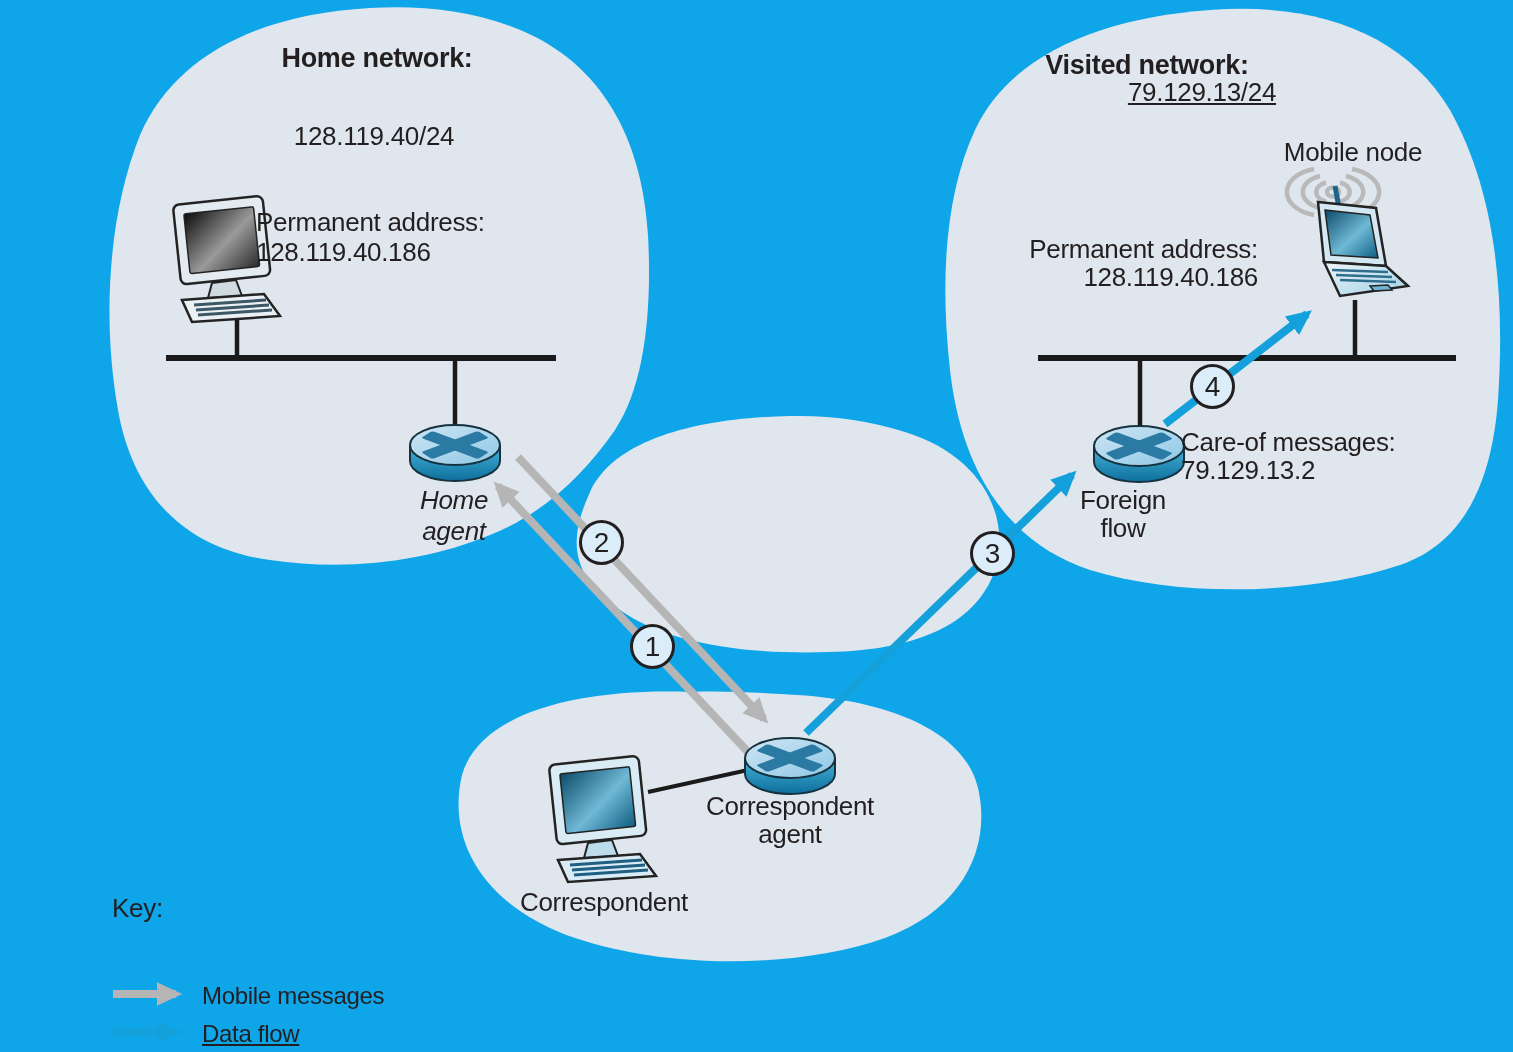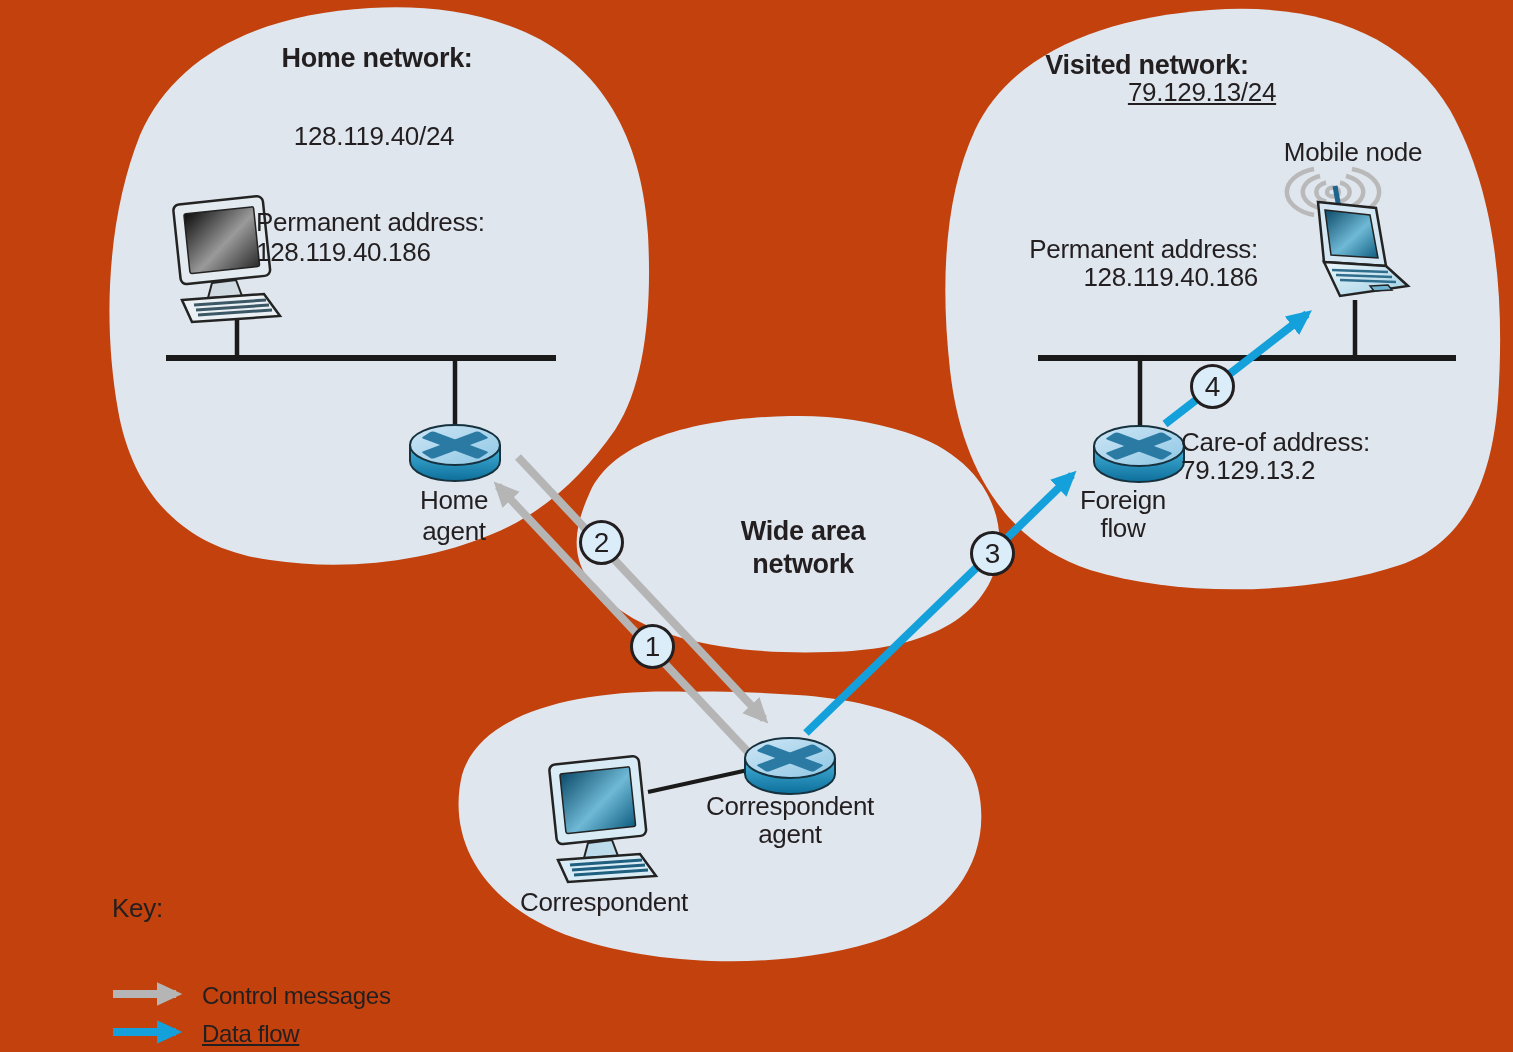--- a/index.html
+++ b/index.html
@@ -1,17 +1,17 @@
 <!DOCTYPE html>
 <html><head>
 <meta charset="utf-8">
 <style>
   html,body { margin:0; padding:0; background:#ffffff; }
   #stage {
-    position:relative; width:1513px; height:1052px; background:#c2410c;
+    position:relative; width:1513px; height:1052px; background:#0ea5e9;
     font-family:"Liberation Sans", sans-serif; color:#231f20; overflow:hidden;
   }
   #diagram-svg { position:absolute; left:0; top:0; z-index:1; }
   .lbl {
     position:absolute; z-index:2; font-size:26px; line-height:30px;
     color:#231f20; white-space:pre-line; letter-spacing:-0.3px;
   }
   .bold  { font-weight:bold; font-size:27px; }
   .center{ transform:translateX(-50%); text-align:center; }
   .right-align { text-align:right; }
@@ -158,41 +158,39 @@
     </g>
 
     <line x1="113" y1="994" x2="176" y2="994" stroke="#b5b5b5" stroke-width="8" marker-end="url(#mGray)"></line>
     <line x1="113" y1="1032" x2="176" y2="1032" stroke="#14a0da" stroke-width="8" marker-end="url(#mBlue)"></line>
   </svg>
 
   <div class="lbl bold center" style="left:377px; top:43px;">Home network:</div>
   <div class="lbl center" style="left:374px; top:77px;margin-top:44px;">128.119.40/24</div>
   <div class="lbl" style="left:256px; top:207px;">Permanent address:
 128.119.40.186</div>
-  <div class="lbl center lh31" style="left:454px; top:485px;">Home
+  <div class="lbl center lh31" style="left:454px; top:485px;font-style:italic;">Home
 agent</div>
 
   <div class="lbl bold center" style="left:1147px; top:43px;margin-top:7px;">Visited network:</div>
   <div class="lbl center" style="left:1202px; top:77px;text-decoration:underline;">79.129.13/24</div>
   <div class="lbl center" style="left:1353px; top:137px;">Mobile node</div>
   <div class="lbl right-align lh28" style="right:255px; top:235px;">Permanent address:
 128.119.40.186</div>
-  <div class="lbl lh28" style="left:1181px; top:428px;">Care-of address:
+  <div class="lbl lh28" style="left:1181px; top:428px;">Care-of messages:
 79.129.13.2</div>
   <div class="lbl center lh28" style="left:1123px; top:486px;">Foreign
 flow</div>
 
-  <div class="lbl bold center lh33" style="left:803px; top:515px;">Wide area
-network</div>
 
   <div class="lbl center lh28" style="left:790px; top:792px;">Correspondent
 agent</div>
   <div class="lbl center" style="left:604px; top:887px;">Correspondent</div>
 
   <div class="step-circle" style="left:630px; top:624px;">1</div>
   <div class="step-circle" style="left:579px; top:520px;">2</div>
   <div class="step-circle" style="left:970px; top:531px;">3</div>
   <div class="step-circle" style="left:1190px; top:364px;">4</div>
 
   <div class="lbl" style="left:112px; top:893px;">Key:</div>
-  <div class="lbl small" style="left:202px; top:981px;">Control messages</div>
+  <div class="lbl small" style="left:202px; top:981px;">Mobile messages</div>
   <div class="lbl small" style="left:202px; top:1019px;text-decoration:underline;">Data flow</div>
 </div>
 
 </body></html>

